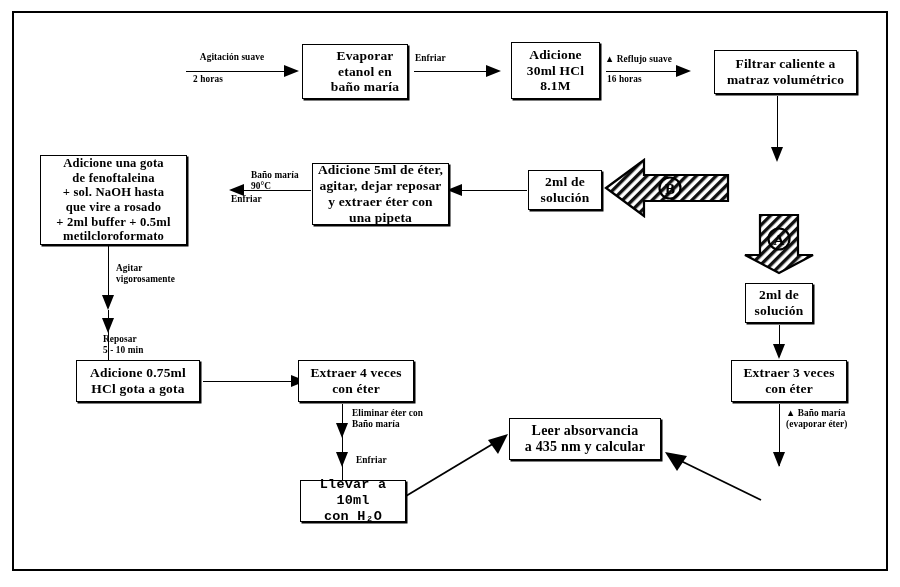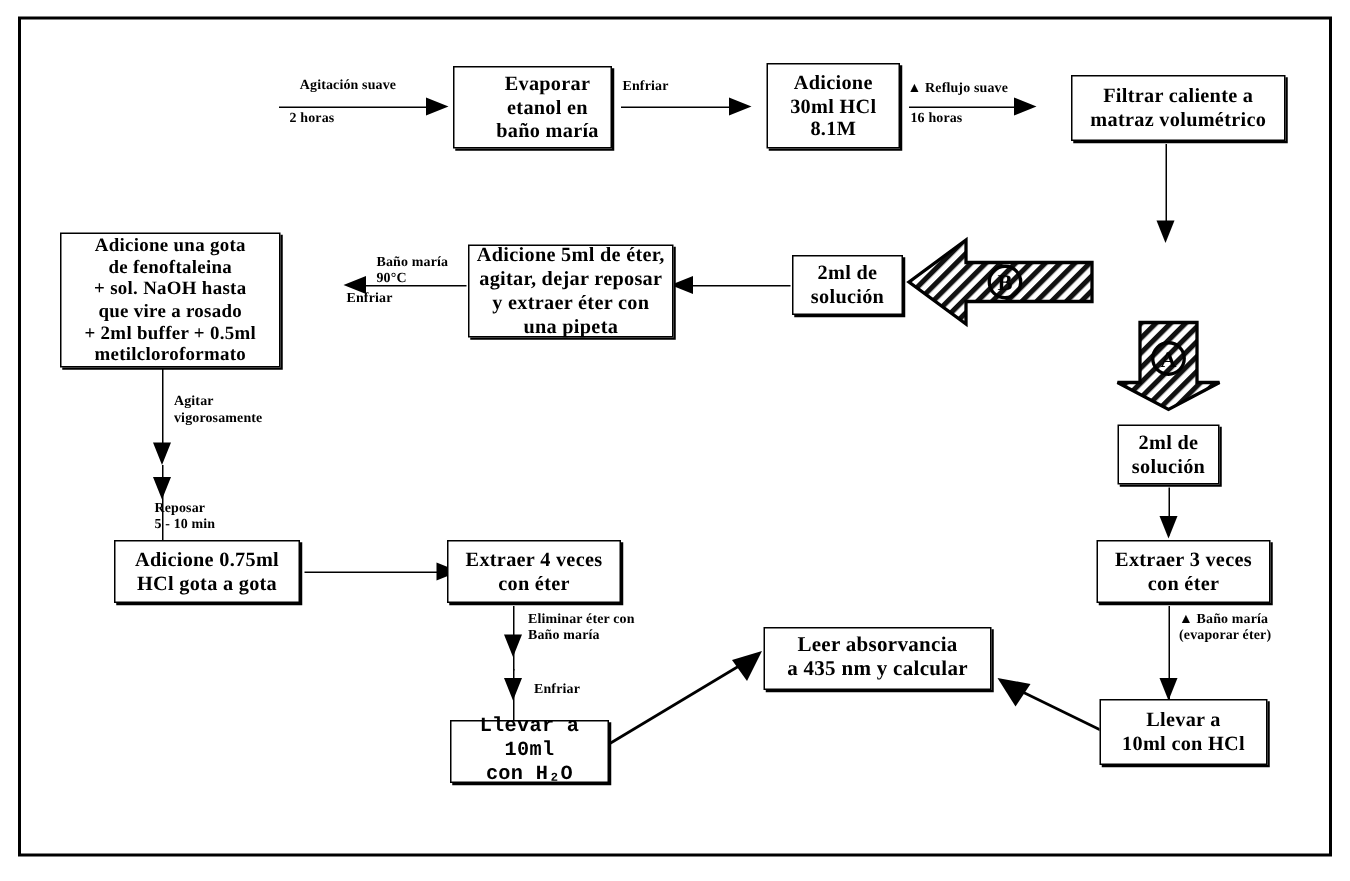--- a/index.html
+++ b/index.html
@@ -213,17 +213,13 @@
   <div class="box f13" style="left:731px;top:360px;width:116px;height:42px;">
     <span class="bx" style="white-space: pre-line;">Extraer 3 veces
 con éter</span>
   </div>
 
   <div class="vline" style="left:779px;top:404px;width:0;height:62px;"></div>
   <div class="ahD" style="left:772.5px;top:452px;"></div>
   <div class="lbl" style="left: 786px; top: 408px; white-space: pre-line;">▲ Baño maría
 (evaporar éter)</div>
 
-  <div class="box f13" style="left:733px;top:466px;width:112px;height:44px;">
-    <span class="bx" style="white-space: pre-line;">Llevar a
-10ml con HCl</span>
-  </div>
 </div>
 
 </body></html>

